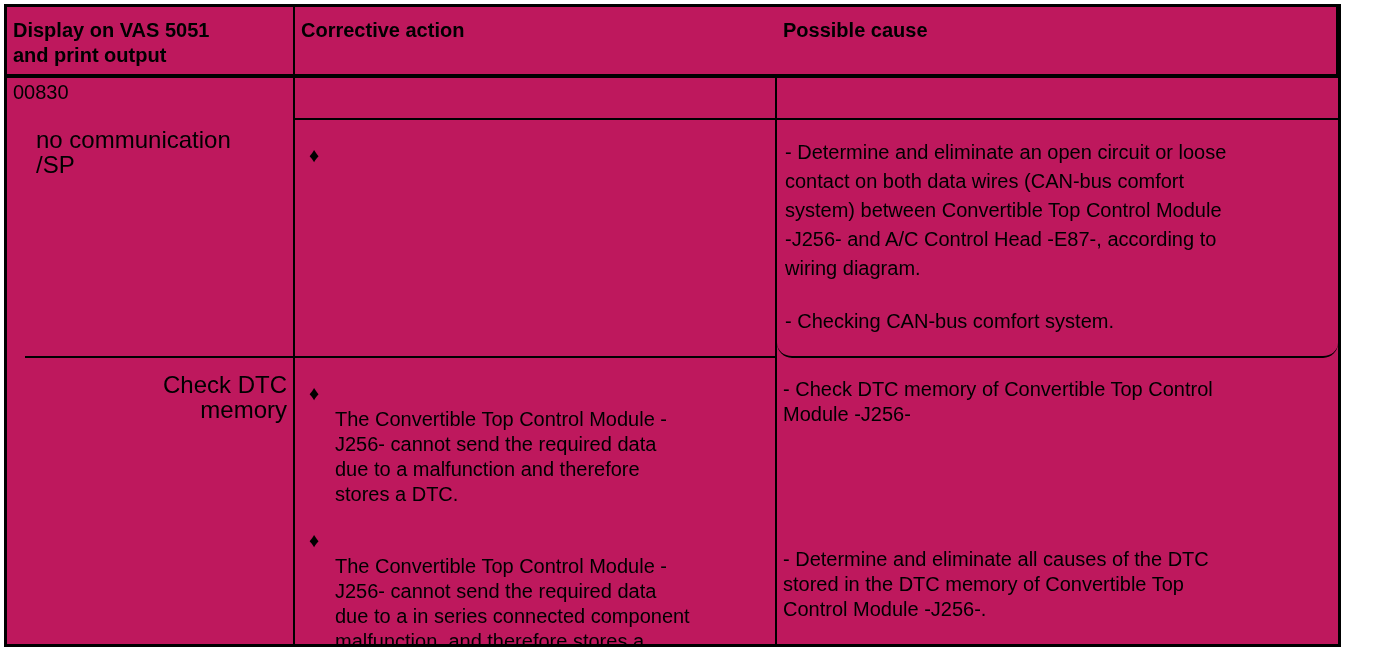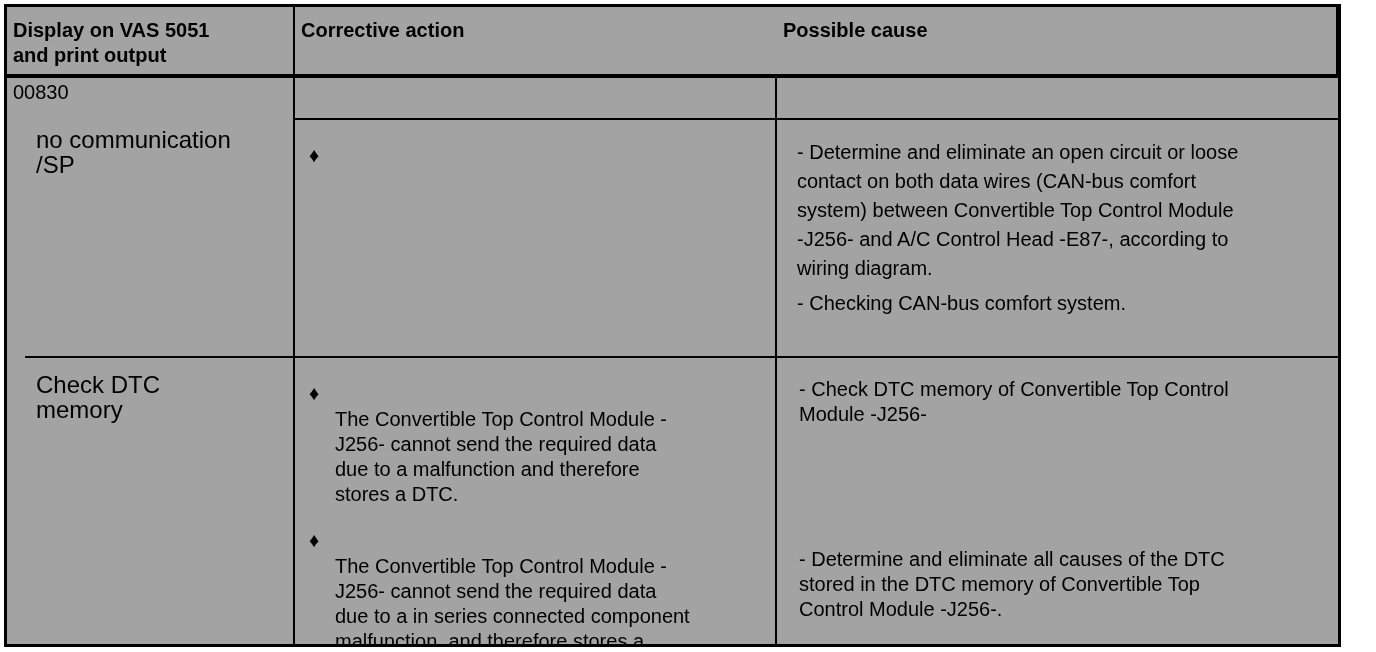--- a/index.html
+++ b/index.html
@@ -16,21 +16,21 @@
     position: absolute;
     left: 4px;
     top: 4px;
     width: 1337px;
     height: 643px;
     box-sizing: border-box;
     border: 3px solid #000;
     display: grid;
     grid-template-columns: 288px 482px 1fr;
     grid-template-rows: 71px 42px 238px 1fr;
-    background: #a3a3a3;
+    background: #be185d;
   }
   .cell {
     box-sizing: border-box;
     border: 0 solid #000;
     overflow: hidden;
   }
   .br { border-right-width: 2px; }
   .bb { border-bottom-width: 2px; }
   .hb { border-bottom-width: 4px; }
   .th {
@@ -58,21 +58,21 @@
     white-space: pre-line;
   }
   .partial-line {
     position: absolute;
     left: 18px;
     right: 0;
     bottom: 0;
     height: 2px;
     background: #000;
   }
-  .cell-r2c1 { padding: 14px 6px 15px 6px; }
+  .cell-r2c1 { padding: 14px 6px 15px 6px; text-align: right; }
   .cell-r2c1 .desc { margin-top: 0; }
   
   .causes1 { padding: 20px 10px 0 6px; }
   .causes2 { padding: 24px 10px 0 6px; }
   .bullet-item {
     position: relative;
     padding-left: 34px;
     font-size: 20px;
     white-space: pre-line;
   }
@@ -84,24 +84,24 @@
     left: 8px;
     top: -1px;
     font-size: 20px;
   }
   
   .actions { font-size: 20px; }
   .actions p {
     margin: 0;
     white-space: pre-line;
   }
-  .actions1 { padding: 18px 14px 0 20px; }
+  .actions1 { padding: 18px 14px 0 8px; border-radius: 15px; }
   .actions1 p { line-height: 29px; }
-  .actions1 p + p { margin-top: 6px; }
-  .actions2 { padding: 19px 14px 0 22px; }
+  .actions1 p + p { margin-top: 24px; }
+  .actions2 { padding: 19px 14px 0 6px; }
   .actions2 p { line-height: 25px; }
   .actions2 p + p { margin-top: 120px; }
 </style>
 </head>
 <body>
 
 <div class="diag-table">
 
   <div class="cell th br hb">Display on VAS 5051
 and print output</div>

